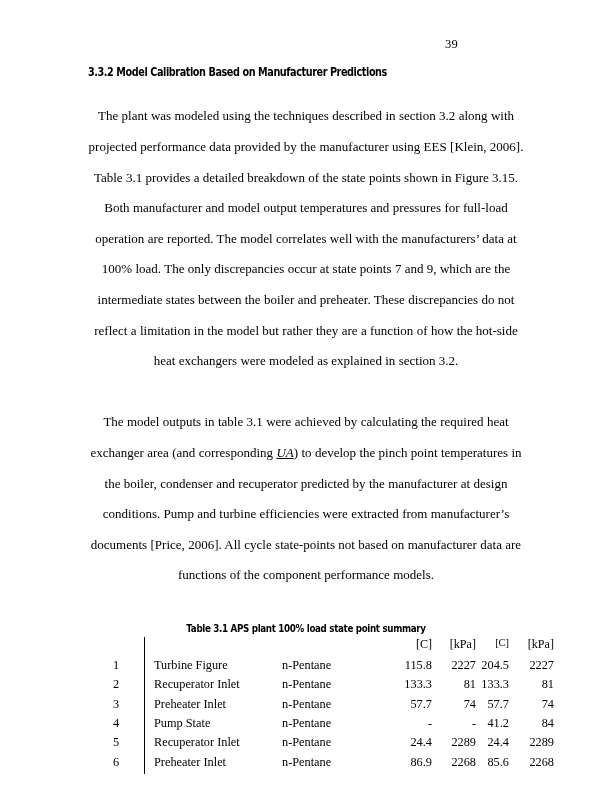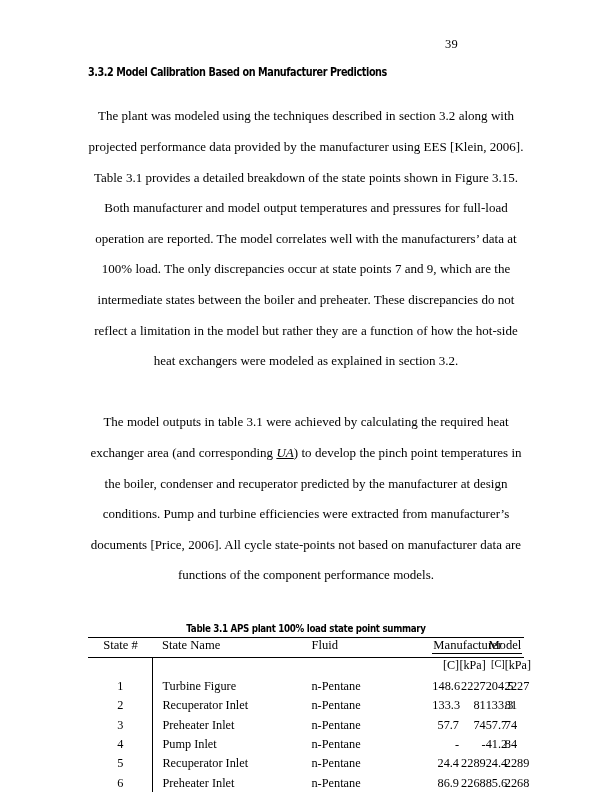--- a/index.html
+++ b/index.html
@@ -154,43 +154,36 @@
     <p class="para first">The plant was modeled using the techniques described in section 3.2 along with projected performance data provided by the manufacturer using EES [Klein, 2006].  Table 3.1 provides a detailed breakdown of the state points shown in Figure 3.15.  Both manufacturer and model output temperatures and pressures for full-load operation are reported.  The model correlates well with the manufacturers’ data at 100% load.  The only discrepancies occur at state points 7 and 9, which are the intermediate states between the boiler and preheater.  These discrepancies do not reflect a limitation in the model but rather they are a function of how the hot-side heat exchangers were modeled as explained in section 3.2.</p>
 
     <p class="para second"><span>The model outputs in table 3.1 were achieved by calculating the required heat exchanger area (and corresponding </span><i>UA</i><span>) to develop the pinch point temperatures in the boiler, condenser and recuperator predicted by the manufacturer at design conditions.  Pump and turbine efficiencies were extracted from manufacturer’s documents [Price, 2006].  All cycle state-points not based on manufacturer data are functions of the component performance models.</span></p>
 
     <div class="table-block">
 
       <div class="table-caption">Table 3.1 APS plant 100% load state point summary</div>
 
       <table class="state-table">
         <thead>
-          <tr class="head-row">
-            <th class="c-state">State #</th>
-            <th class="c-name">State Name</th>
-            <th class="c-fluid">Fluid</th>
-            <th class="c-mt grp-manufacturer" colspan="2"><span class="grp-underline">Manufacturer</span></th>
-            <th class="c-mdt grp-model" colspan="2"><span class="grp-underline">Model</span></th>
-          </tr>
           <tr class="units-row">
             <td class="c-state"></td>
             <td class="c-name vrule"></td>
             <td class="c-fluid"></td>
             <td class="c-mt">[C]</td>
             <td class="c-mp">[kPa]</td>
             <td class="c-mdt"><span class="unit-small">[C]</span></td>
             <td class="c-mdp">[kPa]</td>
           </tr>
         </thead>
         <tbody id="table-body">
             <tr class="data-row">
               <td class="c-state">1</td>
               <td class="c-name vrule">Turbine Figure</td>
               <td class="c-fluid">n-Pentane</td>
-              <td class="c-mt">148.6</td>
+              <td class="c-mt">115.8</td>
               <td class="c-mp">2227</td>
               <td class="c-mdt">204.5</td>
               <td class="c-mdp">2227</td>
             </tr>
             <tr class="data-row">
               <td class="c-state">2</td>
               <td class="c-name vrule">Recuperator Inlet</td>
               <td class="c-fluid">n-Pentane</td>
               <td class="c-mt">133.3</td>
               <td class="c-mp">81</td>
@@ -201,21 +194,21 @@
               <td class="c-state">3</td>
               <td class="c-name vrule">Preheater Inlet</td>
               <td class="c-fluid">n-Pentane</td>
               <td class="c-mt">57.7</td>
               <td class="c-mp">74</td>
               <td class="c-mdt">57.7</td>
               <td class="c-mdp">74</td>
             </tr>
             <tr class="data-row">
               <td class="c-state">4</td>
-              <td class="c-name vrule">Pump Inlet</td>
+              <td class="c-name vrule">Pump State</td>
               <td class="c-fluid">n-Pentane</td>
               <td class="c-mt">-</td>
               <td class="c-mp">-</td>
               <td class="c-mdt">41.2</td>
               <td class="c-mdp">84</td>
             </tr>
             <tr class="data-row">
               <td class="c-state">5</td>
               <td class="c-name vrule">Recuperator Inlet</td>
               <td class="c-fluid">n-Pentane</td>

